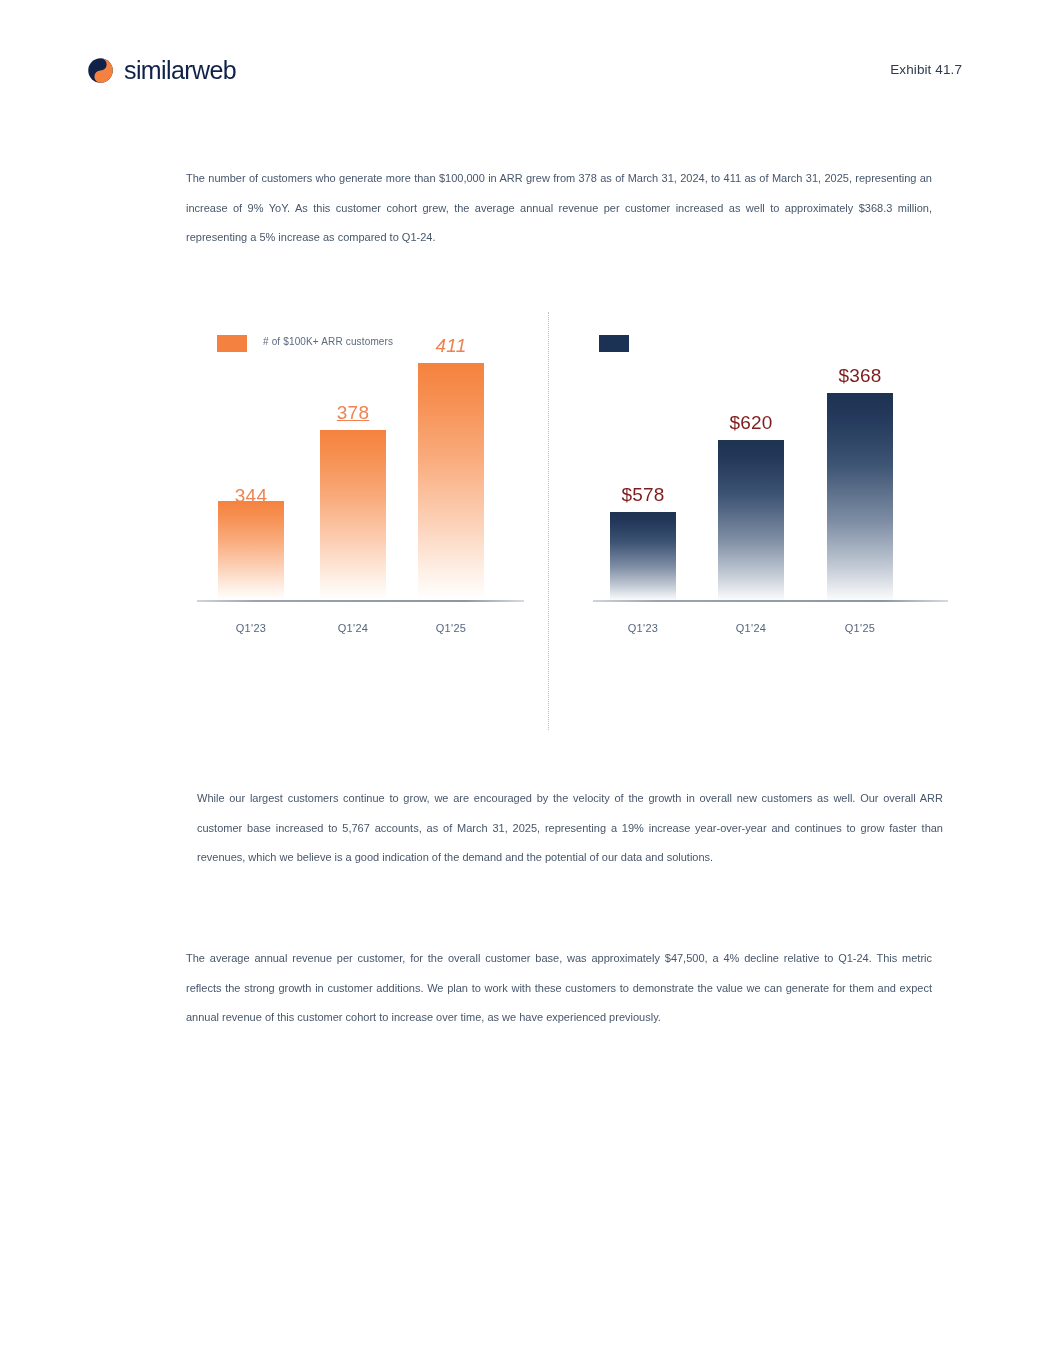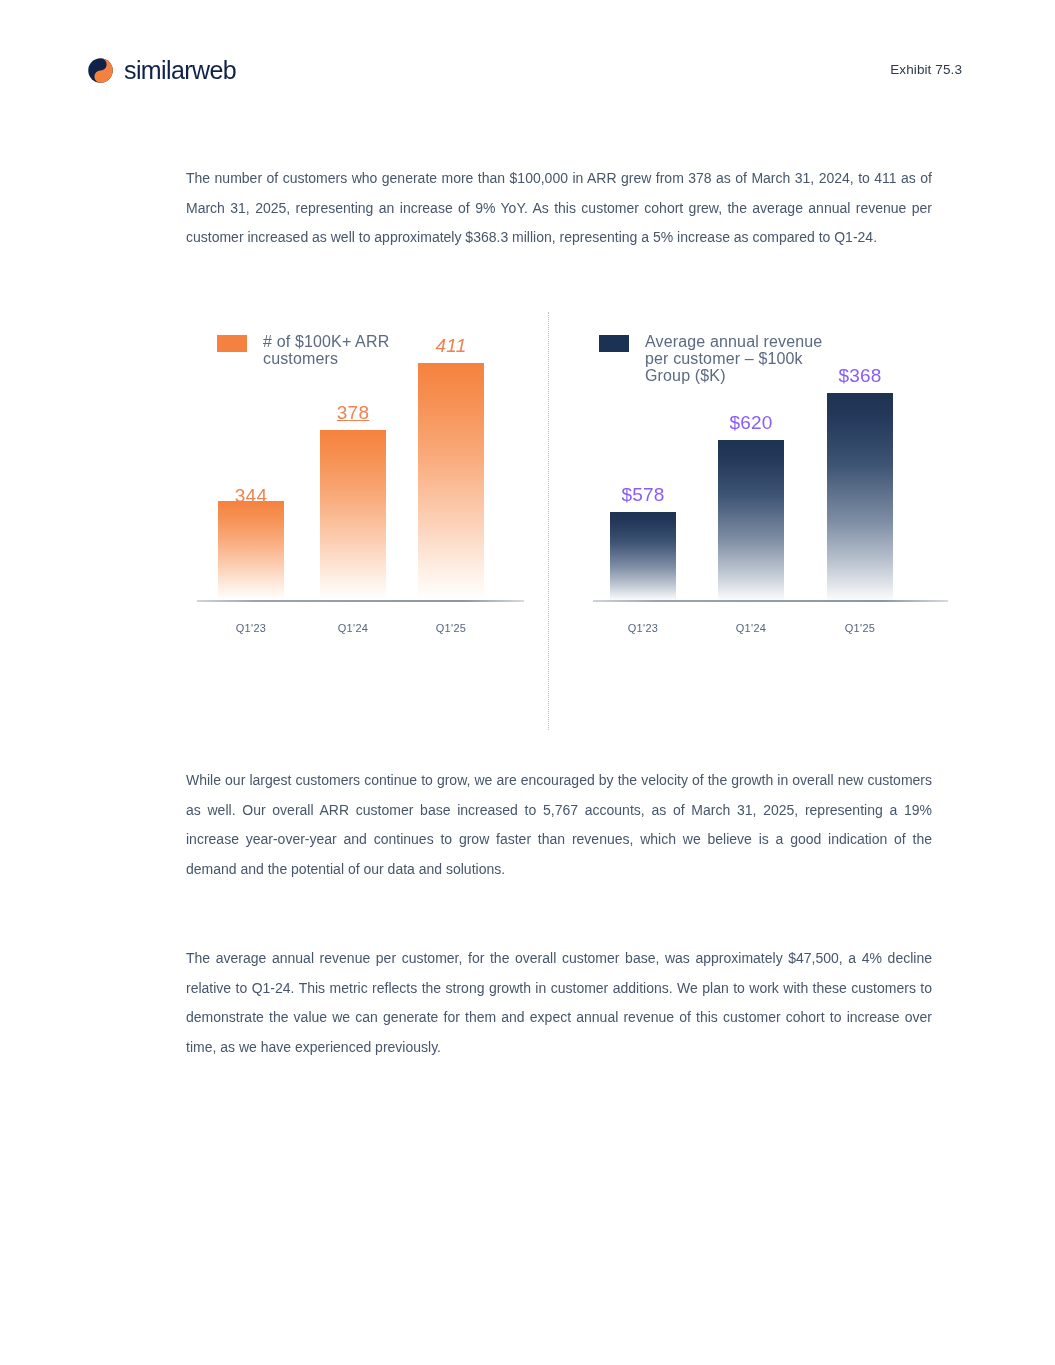--- a/index.html
+++ b/index.html
@@ -48,28 +48,28 @@
     font-size: 13.5px;
     color: #2f3b4d;
     letter-spacing: .1px;
   }
 
   
   .body-copy {
     position: absolute;
     left: 186px;
     width: 746px;
-    font-size: 14px;
+    font-size: 11px;
     line-height: 29.5px;
     color: #47566b;
     text-align: justify;
     text-justify: inter-word;
   }
   .para-1 { top: 164px; }
-  .para-2 { top: 766px; }
+  .para-2 { top: 784px; margin-left: 11px; }
   .para-3 { top: 944px; }
   .body-copy p { margin: 0; }
 
   
   .charts-zone {
     position: absolute;
     left: 0; top: 300px;
     width: 1055px; height: 440px;
   }
   .chart-divider {
@@ -96,21 +96,21 @@
   .legend-left  { left: 31px; top: 33px; }
   .legend-right { left: 19px; top: 33px; }
   .legend-swatch {
     width: 30px; height: 17px;
     flex: none;
     margin-top: 2px;
   }
   .legend-swatch.orange { background: #f4813f; }
   .legend-swatch.navy   { background: #1c3254; }
   .legend-text {
-    font-size: 16px;
+    font-size: 10px;
     line-height: 17px;
     color: #5b6a80;
     letter-spacing: .15px;
     max-width: 185px;
   }
 
   
   .plot {
     position: absolute;
     left: 0;
@@ -151,21 +151,21 @@
   }
   .bar-label {
     position: absolute;
     left: -18px;
     width: 102px;
     text-align: center;
     font-size: 19px;
     letter-spacing: .2px;
   }
   .bar-label.orange { color: #ef8350; }
-  .bar-label.navy   { color: #8b5cf6; }
+  .bar-label.navy   { color: #7f1d1d; }
 
   .tick-row {
     position: absolute;
     bottom: 28px;
     width: 100%;
     height: 22px;
   }
   .tick {
     position: absolute;
     width: 102px;
@@ -190,21 +190,21 @@
     <span class="brand-mark">
       <svg class="brand-mark" viewBox="0 0 100 100" xmlns="http://www.w3.org/2000/svg" aria-hidden="true">
         <circle cx="50" cy="50" r="49" fill="#10224a"></circle>
         <path d="M50 1 A49 49 0 0 1 50 99 A24.5 24.5 0 0 1 50 50 A24.5 24.5 0 0 0 50 1 Z" fill="#f4813f"></path>
         <circle cx="50" cy="25.5" r="9.5" fill="#10224a"></circle>
         <circle cx="50" cy="74.5" r="9.5" fill="#f4813f"></circle>
       </svg>
     </span>
     <span class="brand-word">similarweb</span>
   </div>
-  <div class="exhibit-label">Exhibit 75.3</div>
+  <div class="exhibit-label">Exhibit 41.7</div>
 </div>
 
 <div class="body-copy para-1">
   <p>The number of customers who generate more than $100,000 in ARR grew from 378 as of March 31, 2024, to 411 as of March 31, 2025, representing an increase of 9% YoY. As this customer cohort grew, the average annual revenue per customer increased as well to approximately $368.3 million, representing a 5% increase as compared to Q1-24.</p>
 </div>
 
 <div class="charts-zone">
 
   <div class="chart-divider"></div>
 
@@ -238,21 +238,20 @@
         <span class="tick" style="left:116px;">Q1'24</span>
         <span class="tick" style="left:214px;">Q1'25</span>
       </div>
     </div>
   </div>
 
   <div class="chart chart-right">
 
     <div class="legend legend-right">
       <span class="legend-swatch navy"></span>
-      <span class="legend-text">Average annual revenue per customer – $100k Group ($K)</span>
     </div>
 
     <div class="plot">
       <div class="axis-line axis-right"></div>
 
       <div class="bar-group">
         <div class="bar-col" style="left:30px;">
           <div class="bar-label navy" style="bottom:94px;">$578</div>
           <div class="bar navy" style="height:88px;"></div>
         </div>

